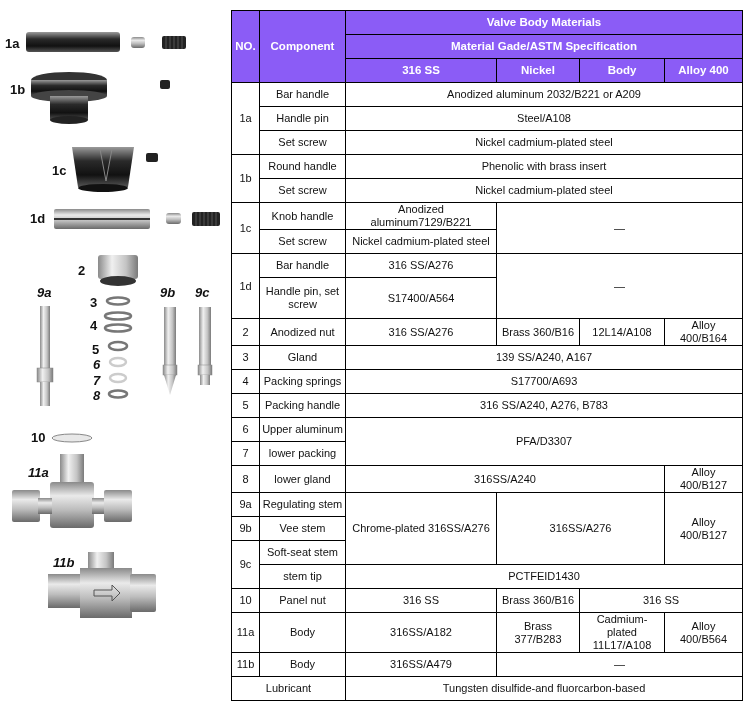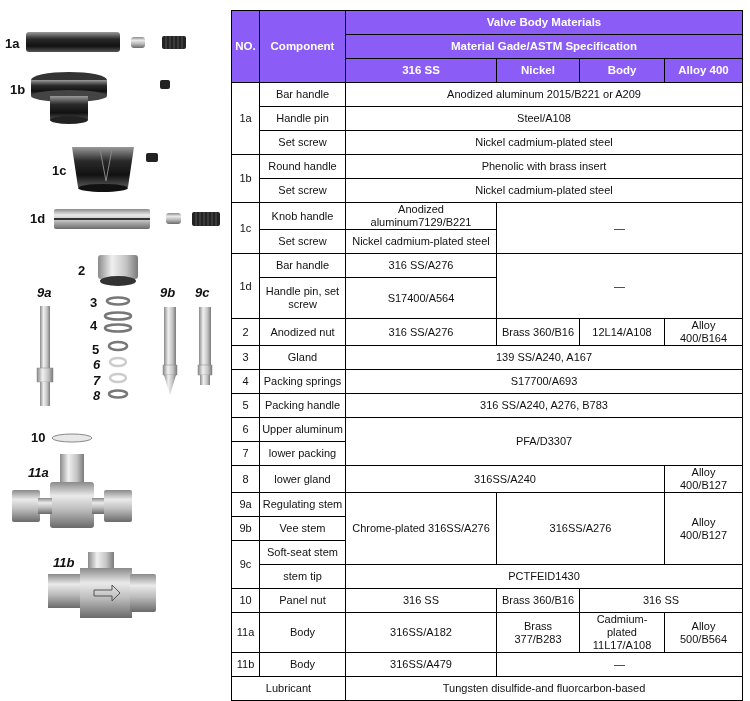--- a/index.html
+++ b/index.html
@@ -175,21 +175,21 @@
       <th>Nickel</th>
       <th>Body</th>
       <th>Alloy 400</th>
     </tr>
   </thead>
   <tbody>
 
     <tr>
       <td rowspan="3">1a</td>
       <td>Bar handle</td>
-      <td colspan="4">Anodized aluminum 2015/B221 or A209</td>
+      <td colspan="4">Anodized aluminum 2032/B221 or A209</td>
     </tr>
     <tr>
       <td>Handle pin</td>
       <td colspan="4">Steel/A108</td>
     </tr>
     <tr>
       <td>Set screw</td>
       <td colspan="4">Nickel cadmium-plated steel</td>
     </tr>
 
@@ -298,21 +298,21 @@
       <td>Brass 360/B16</td>
       <td colspan="2">316 SS</td>
     </tr>
 
     <tr>
       <td style="height:39px">11a</td>
       <td>Body</td>
       <td>316SS/A182</td>
       <td>Brass 377/B283</td>
       <td style="border-color:#ccc #000 #000 #ccc">Cadmium-plated 11L17/A108</td>
-      <td>Alloy 500/B564</td>
+      <td>Alloy 400/B564</td>
     </tr>
 
     <tr>
       <td>11b</td>
       <td>Body</td>
       <td>316SS/A479</td>
       <td colspan="3">—</td>
     </tr>
 
     <tr>

